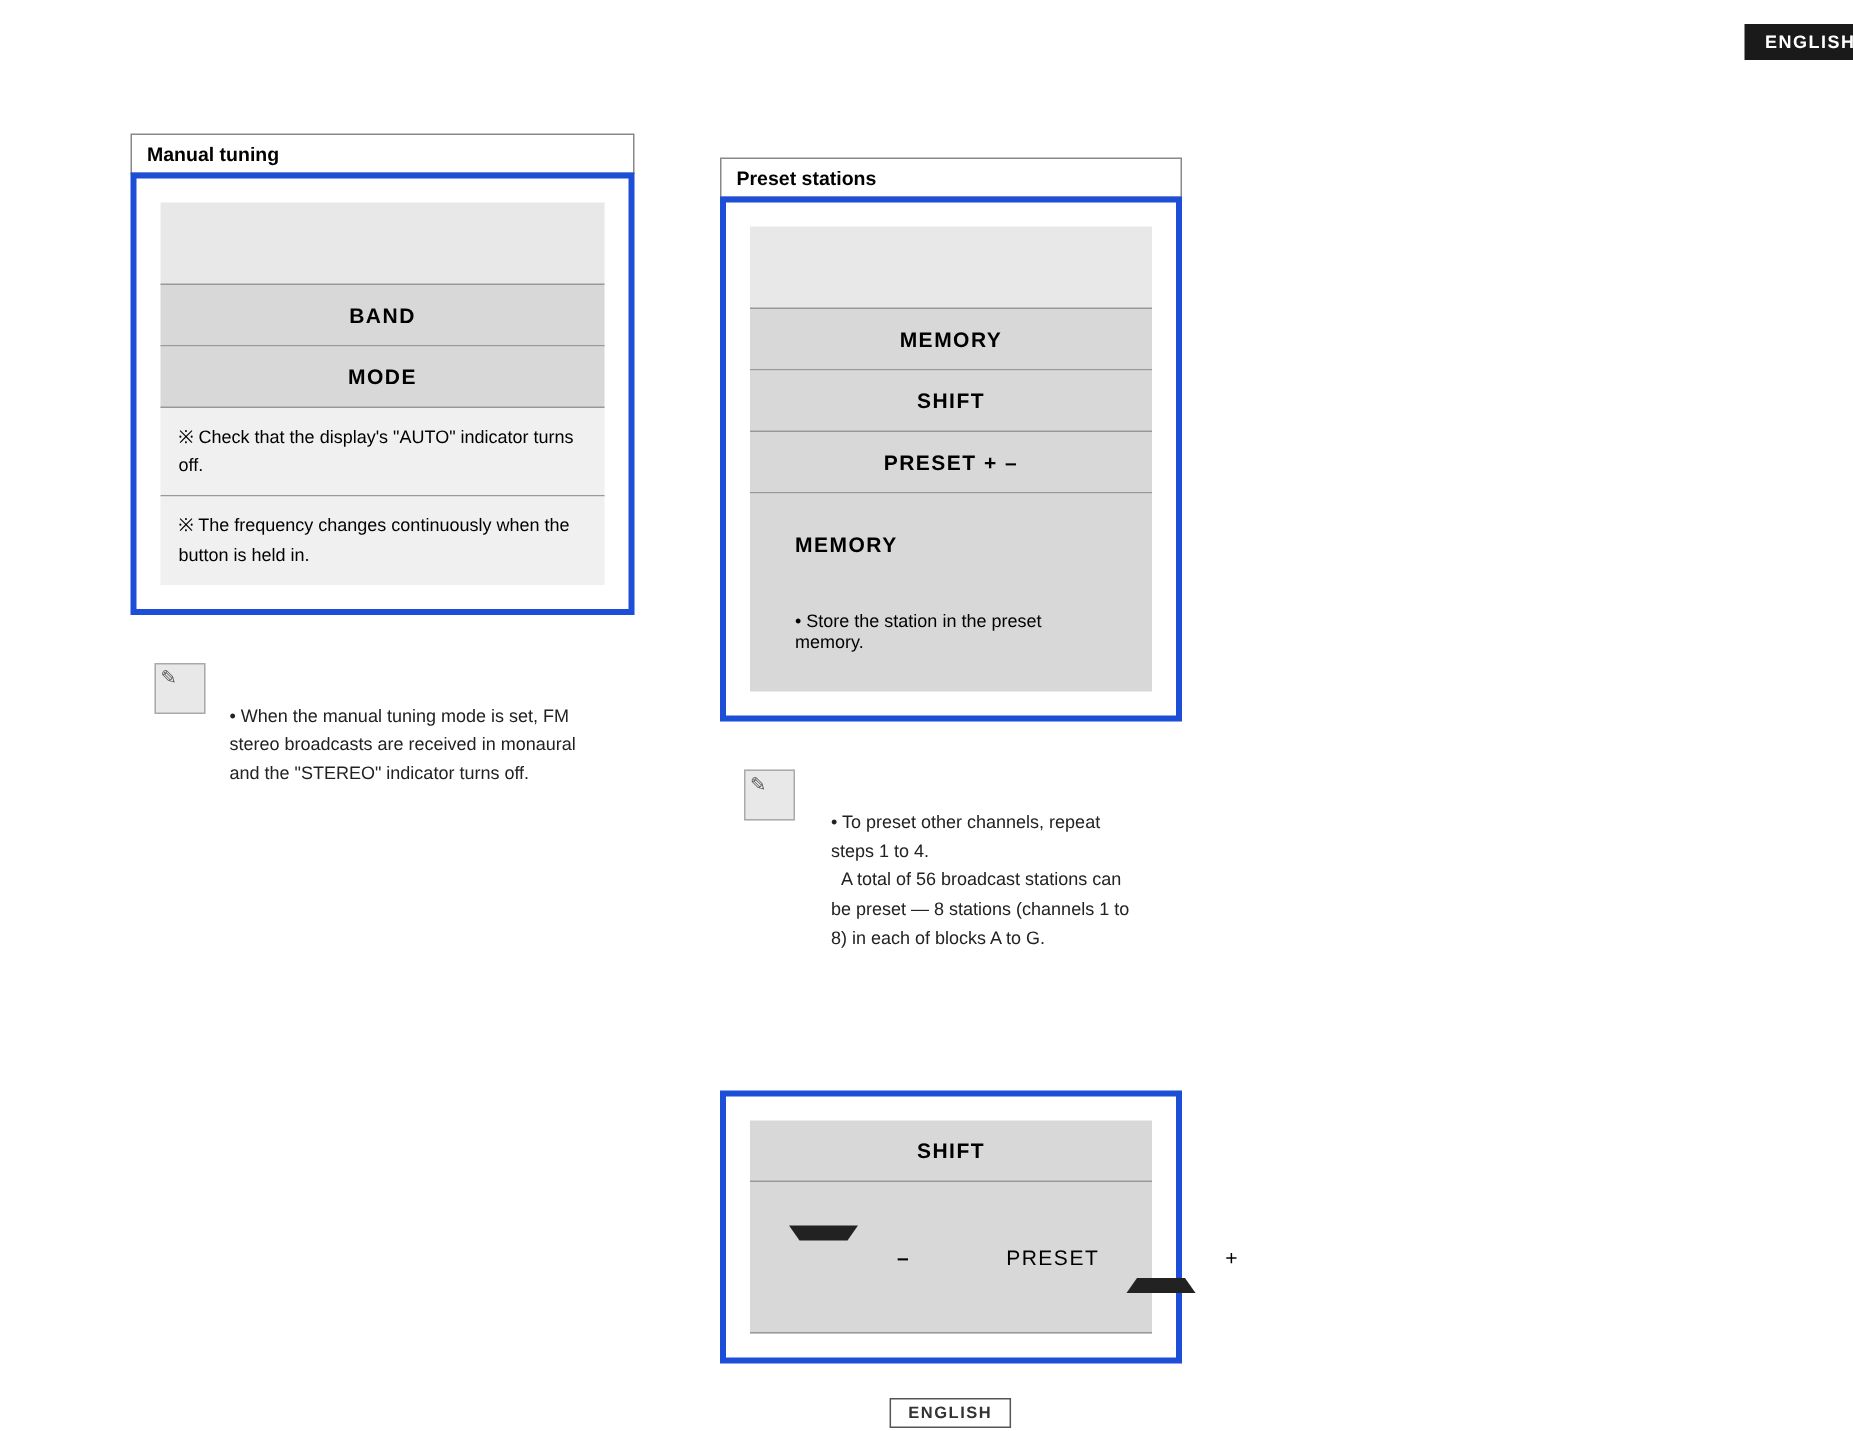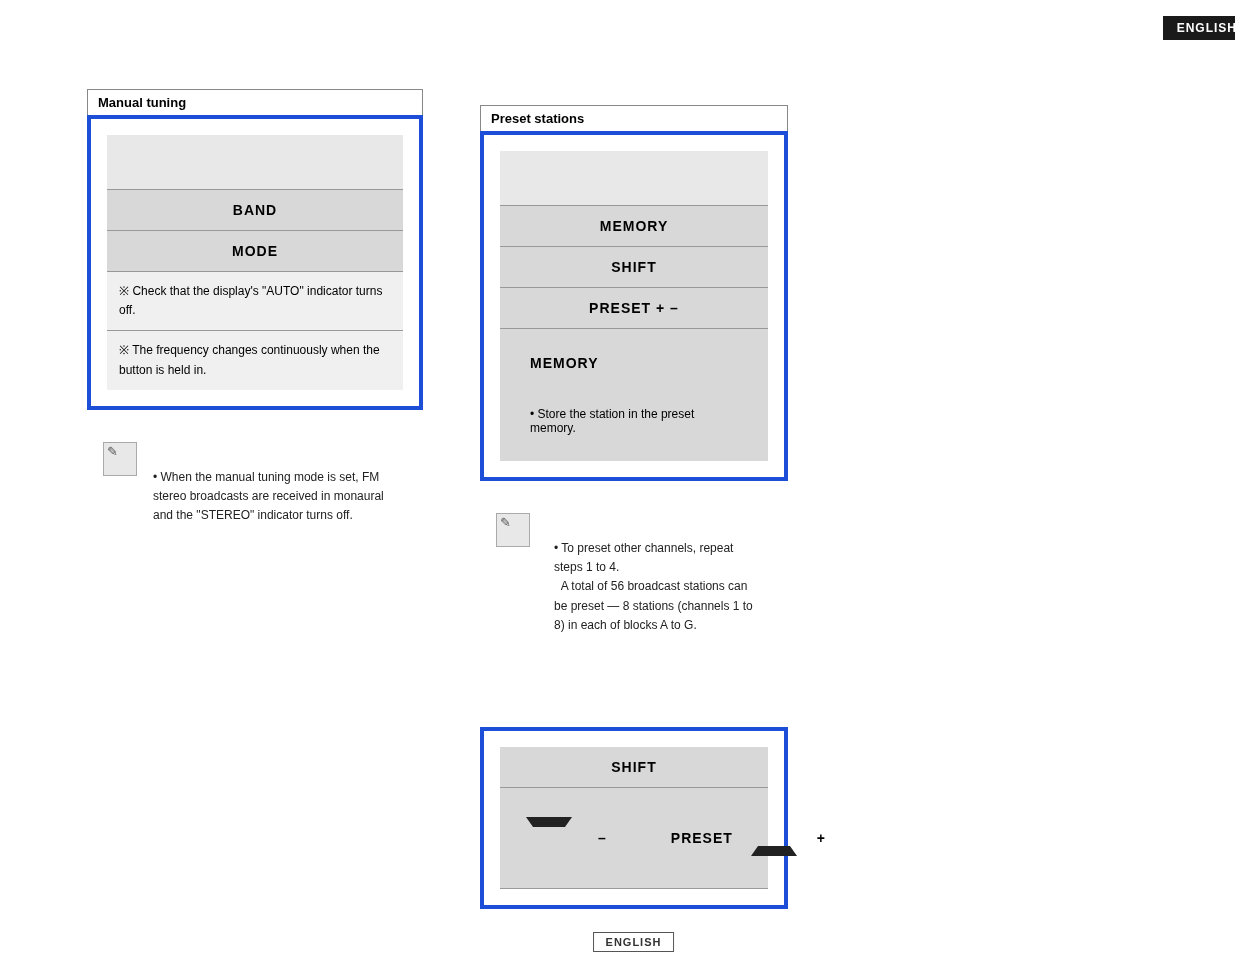--- a/index.html
+++ b/index.html
@@ -224,21 +224,21 @@
 
     <div class="panel-table">
 
       <div class="row btn">SHIFT</div>
 
       <div class="preset-row-special">
         <span style="font-size:14px; font-weight:bold; display:flex; align-items:center; gap:6px;">
           <span class="triangle-down"></span>
           <span>–</span>
         </span>
-        <span style="margin-left: auto; font-size:14px; font-weight:bold; display:flex; align-items:flex-start; gap:2px;">
+        <span style="margin-left: auto; font-size:14px; font-weight:normal; display:flex; align-items:flex-end; gap:2px;">
           <span>PRESET</span>
           <span class="triangle-up"></span>
           <span>+</span>
         </span>
       </div>
     </div>
   </div>
 
 </div>
 

